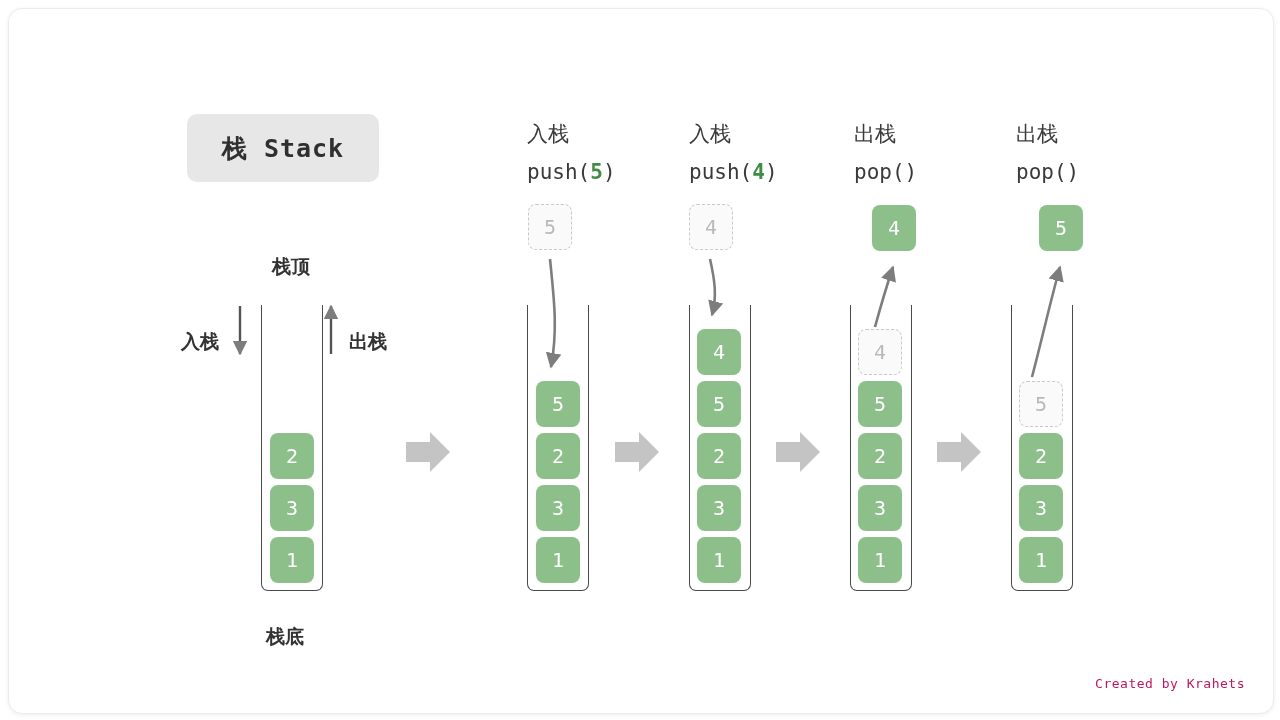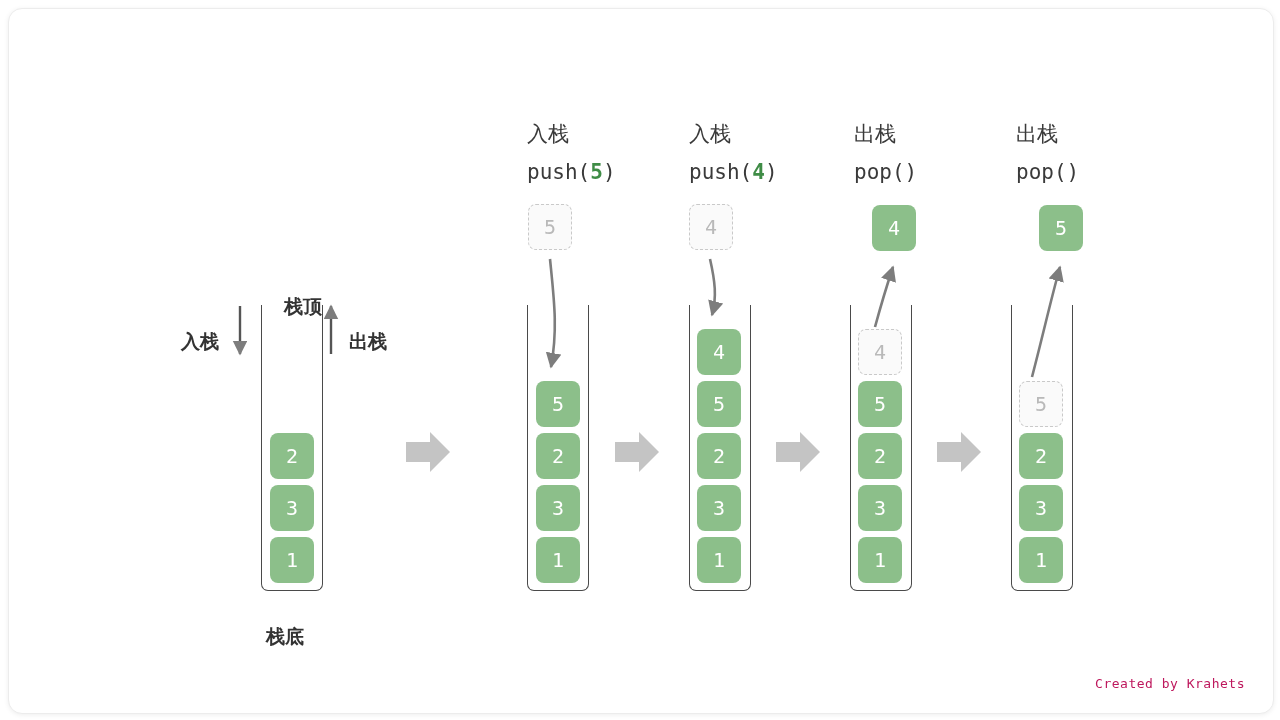--- a/index.html
+++ b/index.html
@@ -49,22 +49,23 @@
   
   #watermark{right:28px;bottom:22px;
       font-family:"DejaVu Sans Mono","Liberation Mono",monospace;
       font-size:13px;color:#be185d;letter-spacing:.5px;}
 </style>
 </head>
 <body>
 
 <div id="canvas">
 
+  <div id="title-badge" class="abs">栈 Stack</div>
 
-  <div class="abs cn-label" style="left:275px;top:245px;margin-top:40px;">栈顶</div>
+  <div class="abs cn-label" style="left:263px;top:245px;">栈顶</div>
   <div class="abs cn-label" style="left:257px;top:615px;">栈底</div>
   <div class="abs cn-label" style="left:172px;top:320px;">入栈</div>
   <div class="abs cn-label" style="left:340px;top:320px;">出栈</div>
 
   <div class="abs hdr" style="left:518px;top:106px;">
     <span class="cn">入栈</span><br>
     <span>push(<span class="num">5</span>)</span>
   </div>
 
   <div class="abs hdr" style="left:680px;top:106px;">

